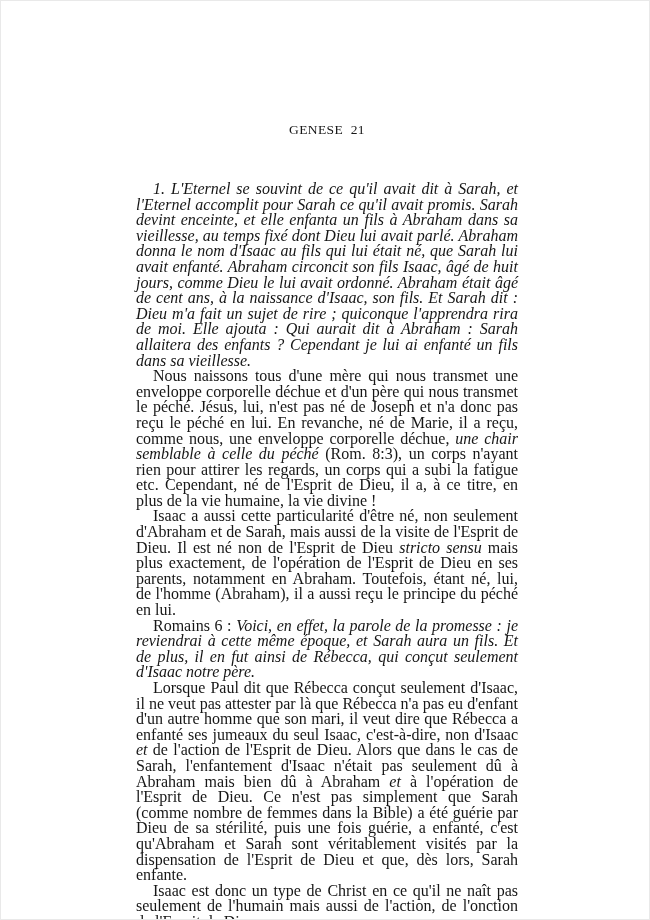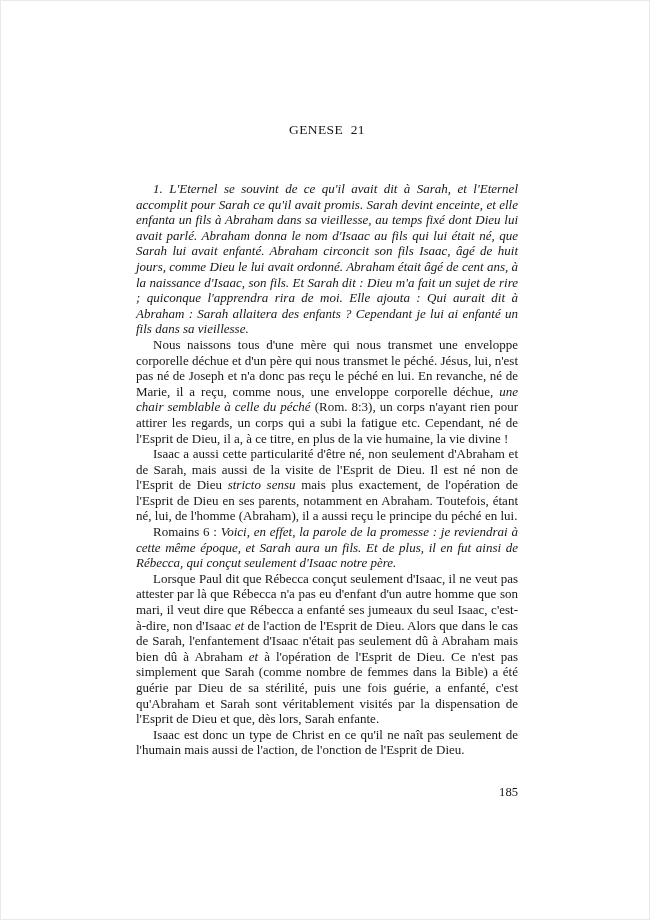--- a/index.html
+++ b/index.html
@@ -27,21 +27,21 @@
   .doc-title {
     font-size: 13.5px;
     font-weight: normal;
     text-align: center;
     margin: 0 0 43px 0;
     white-space: pre;
     letter-spacing: 0.4px;
   }
   .doc-body p {
     margin: 0;
-    font-size: 13px;
+    font-size: 16px;
     line-height: 15.6px;
     text-align: justify;
     text-indent: 17px;
   }
   .italic {
     font-style: italic;
   }
   .page-number {
     text-align: right;
     font-size: 12.6px;

